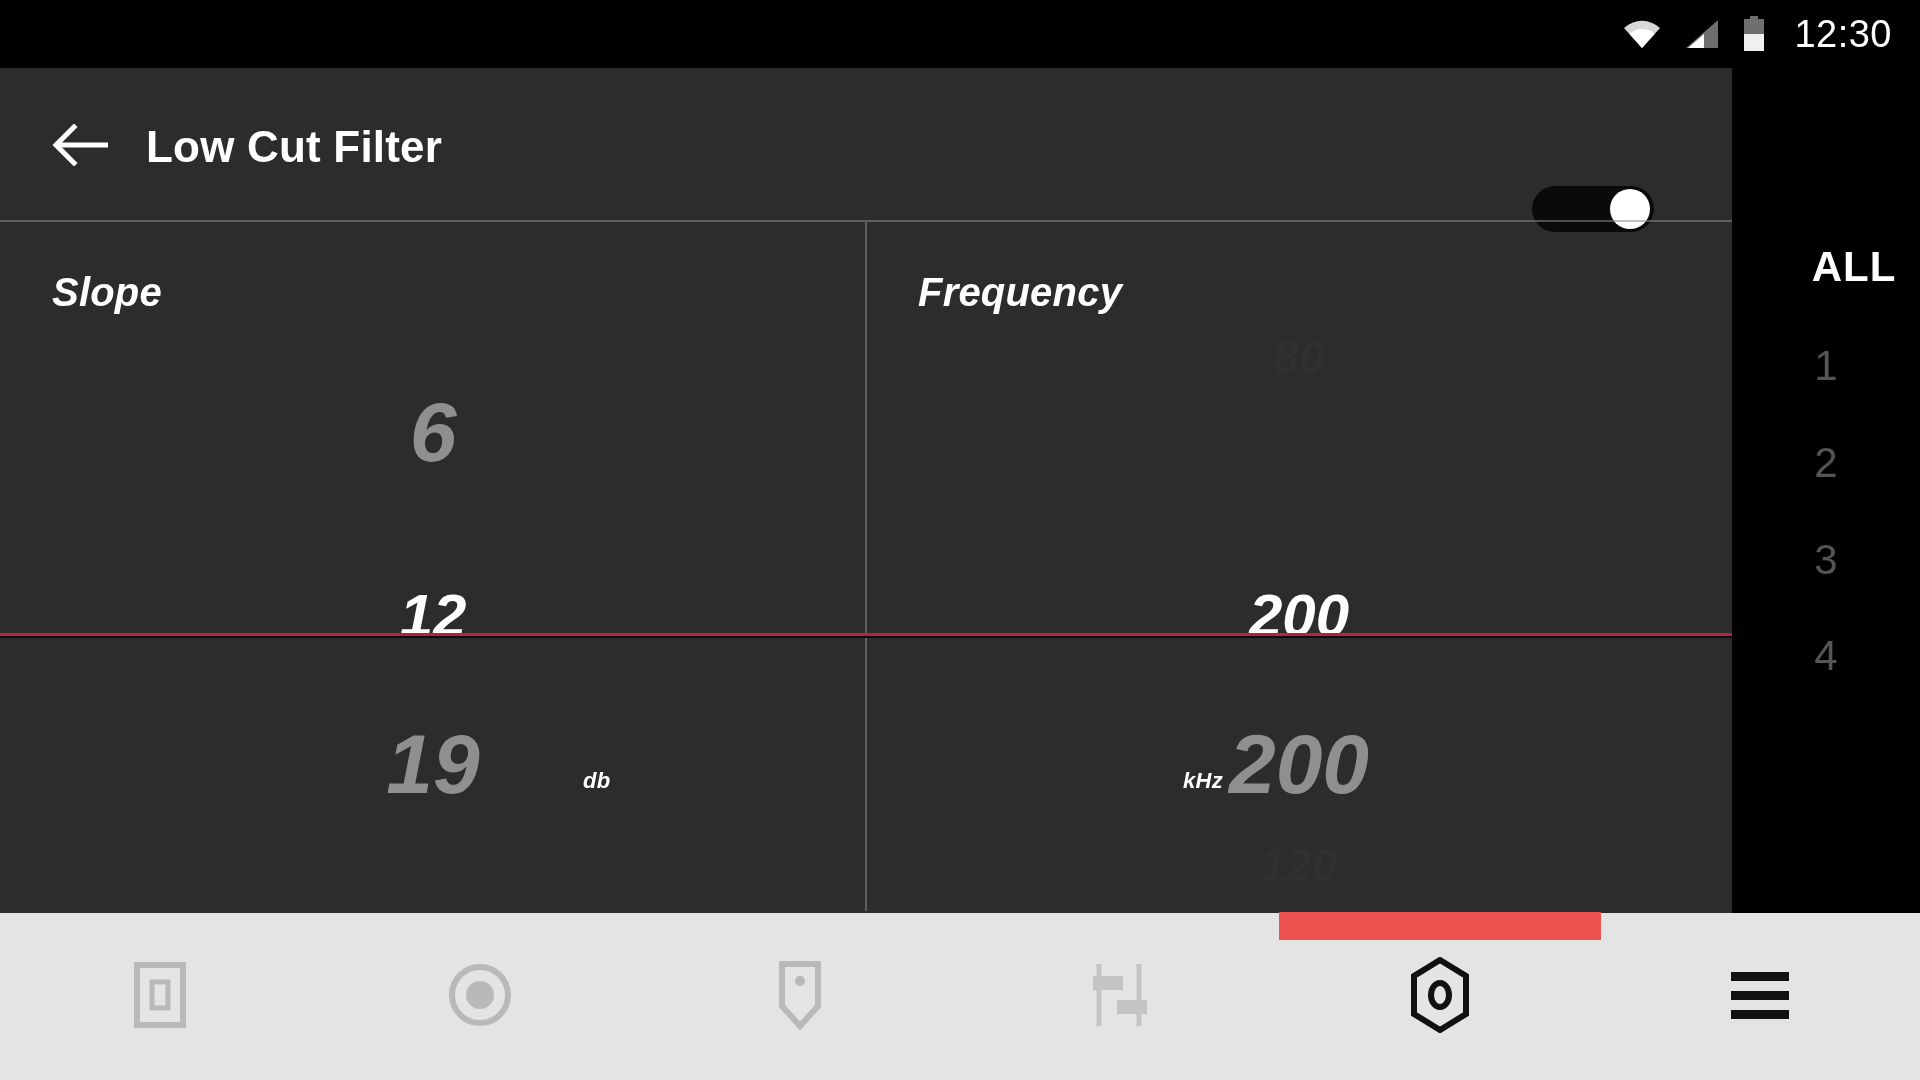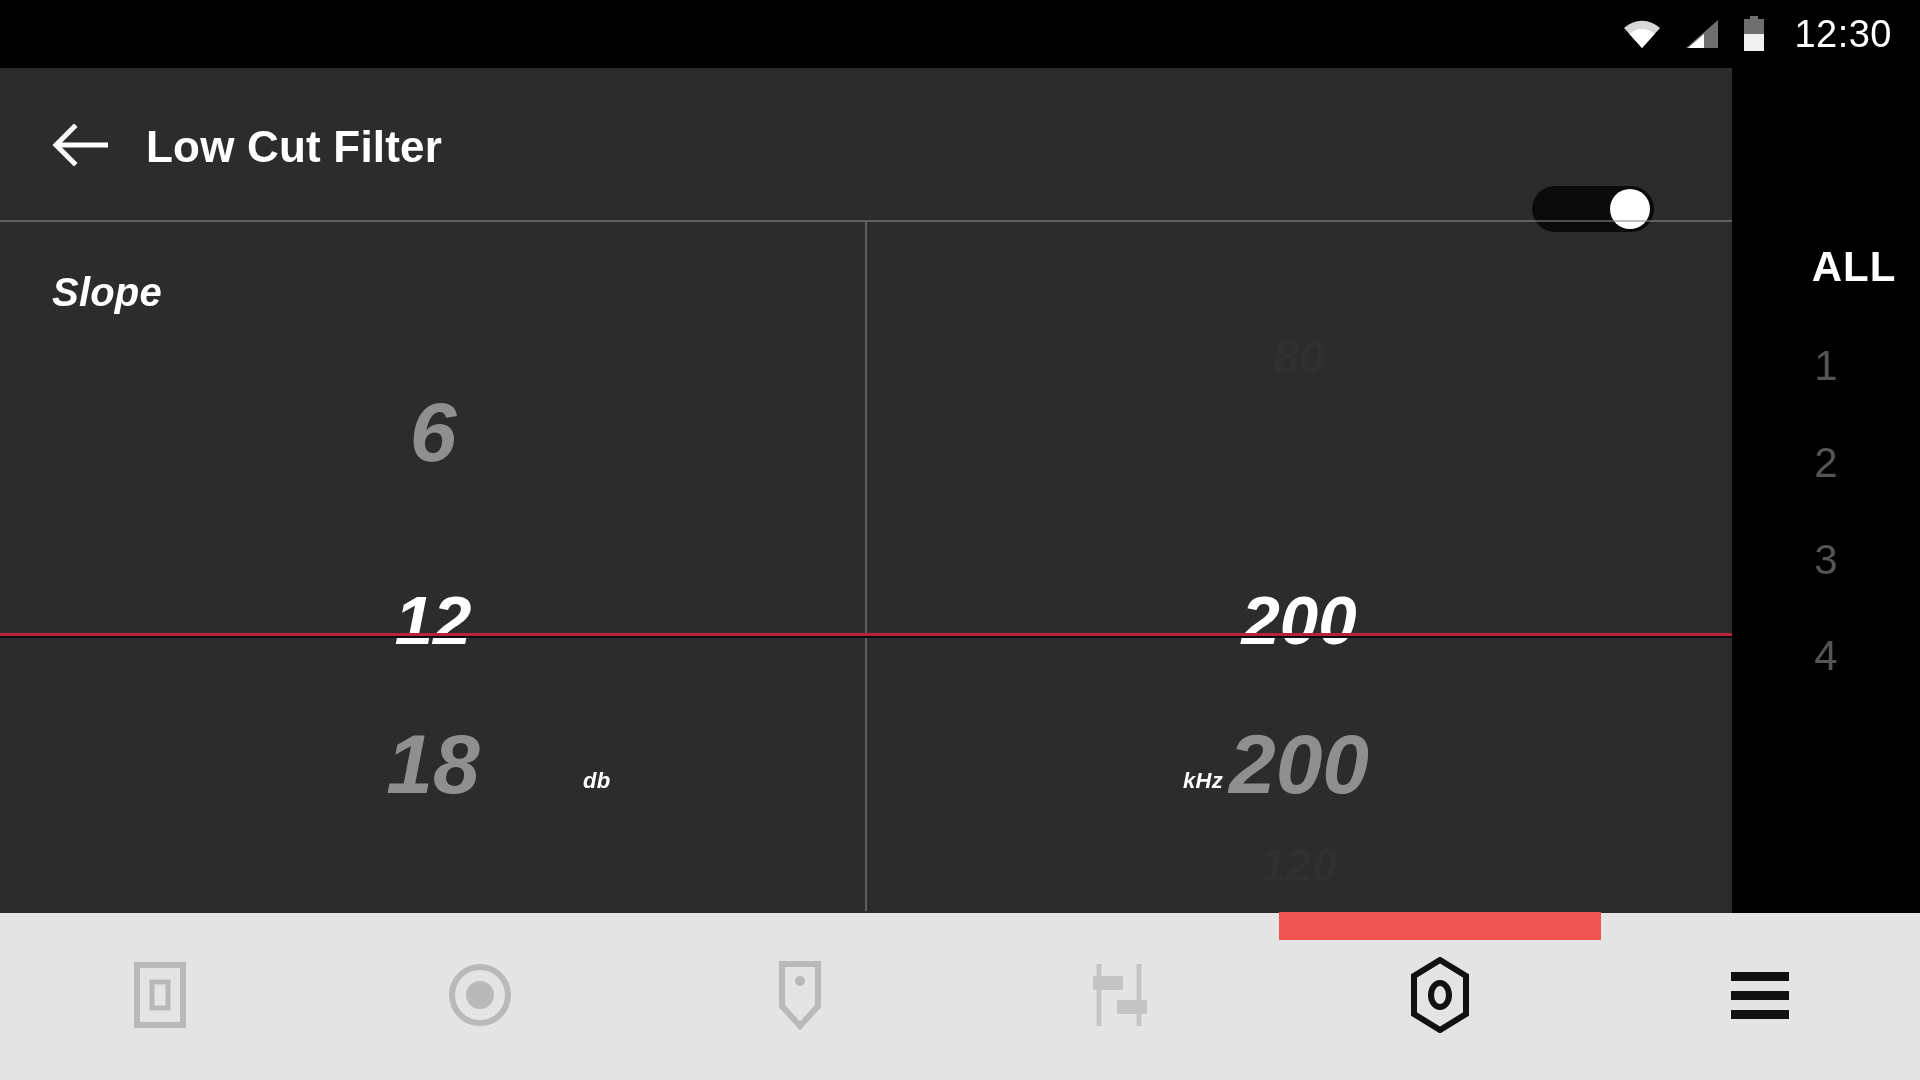--- a/index.html
+++ b/index.html
@@ -72,21 +72,21 @@
     position:absolute; left:52px; top:48px;
     color:#fff; font-size:40px; font-weight:600; letter-spacing:0.2px;
   }
 
   
   .wheel { position:absolute; left:0; top:0; width:866px; height:691px; }
   .wv {
     position:absolute; width:100%; text-align:center;
     font-weight:700; line-height:1; white-space:nowrap;
   }
-  .wv.sel   { font-size:69px;  color:#ffffff; }
+  .wv.sel   { font-size:60px;  color:#ffffff; }
   .wv.near  { font-size:84px;  color:#8f8f8f; }
   .wv.ghost { font-size:46px;  color:#343434; }
 
   .wv.r-ghost-top { top:112px;  opacity:0.55; }
   .wv.r-up        { top:168px; }
   .wv.r-sel       { top:364px; }
   .wv.r-down      { top:500px; }
   .wv.r-ghost-bot { top:620px;  opacity:0.5; }
 
   
@@ -183,27 +183,28 @@
     </div>
 
     <div class="wheels">
 
       <div class="col col-slope">
         <div class="col-label">Slope</div>
         <div class="wheel">
           <div class="wv ghost r-ghost-top"></div>
           <div class="wv near r-up">6</div>
           <div class="wv sel r-sel">12</div>
-          <div class="wv near r-down">18</div>
+          <div class="wv near r-down">19</div>
           <div class="wv ghost r-ghost-bot"></div>
         </div>
         <div class="unit unit-slope">db</div>
       </div>
 
       <div class="col col-freq">
+        <div class="col-label">Frequency</div>
         <div class="wheel">
           <div class="wv ghost r-ghost-top">80</div>
           <div class="wv sel r-sel">200</div>
           <div class="wv near r-down">200</div>
           <div class="wv ghost r-ghost-bot">120</div>
         </div>
         <div class="unit unit-freq">kHz</div>
       </div>
 
       <div class="col-divider"></div>

